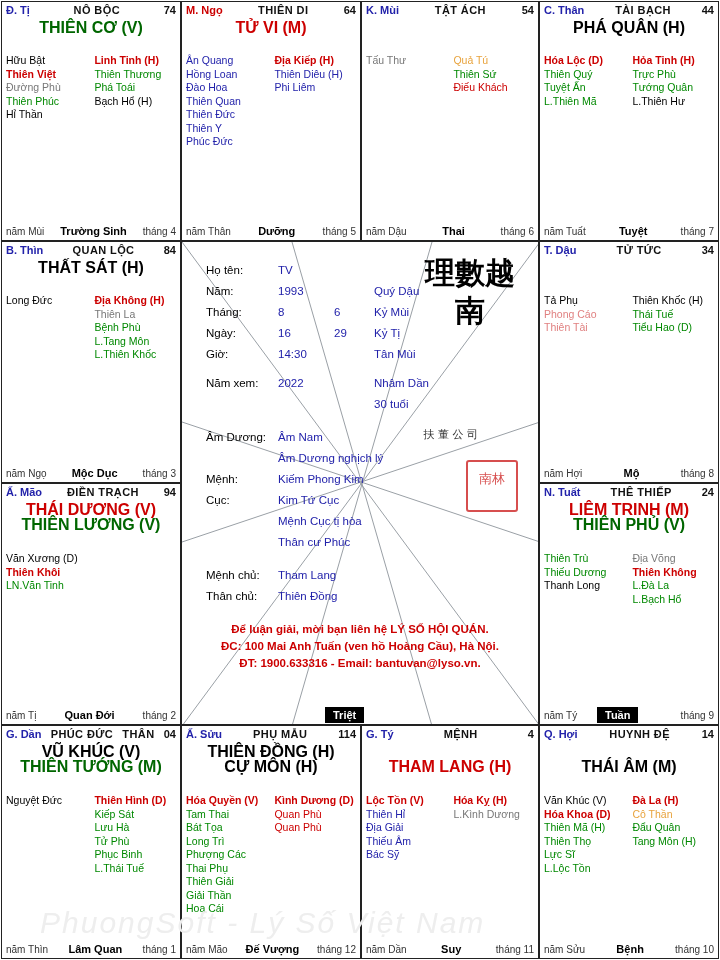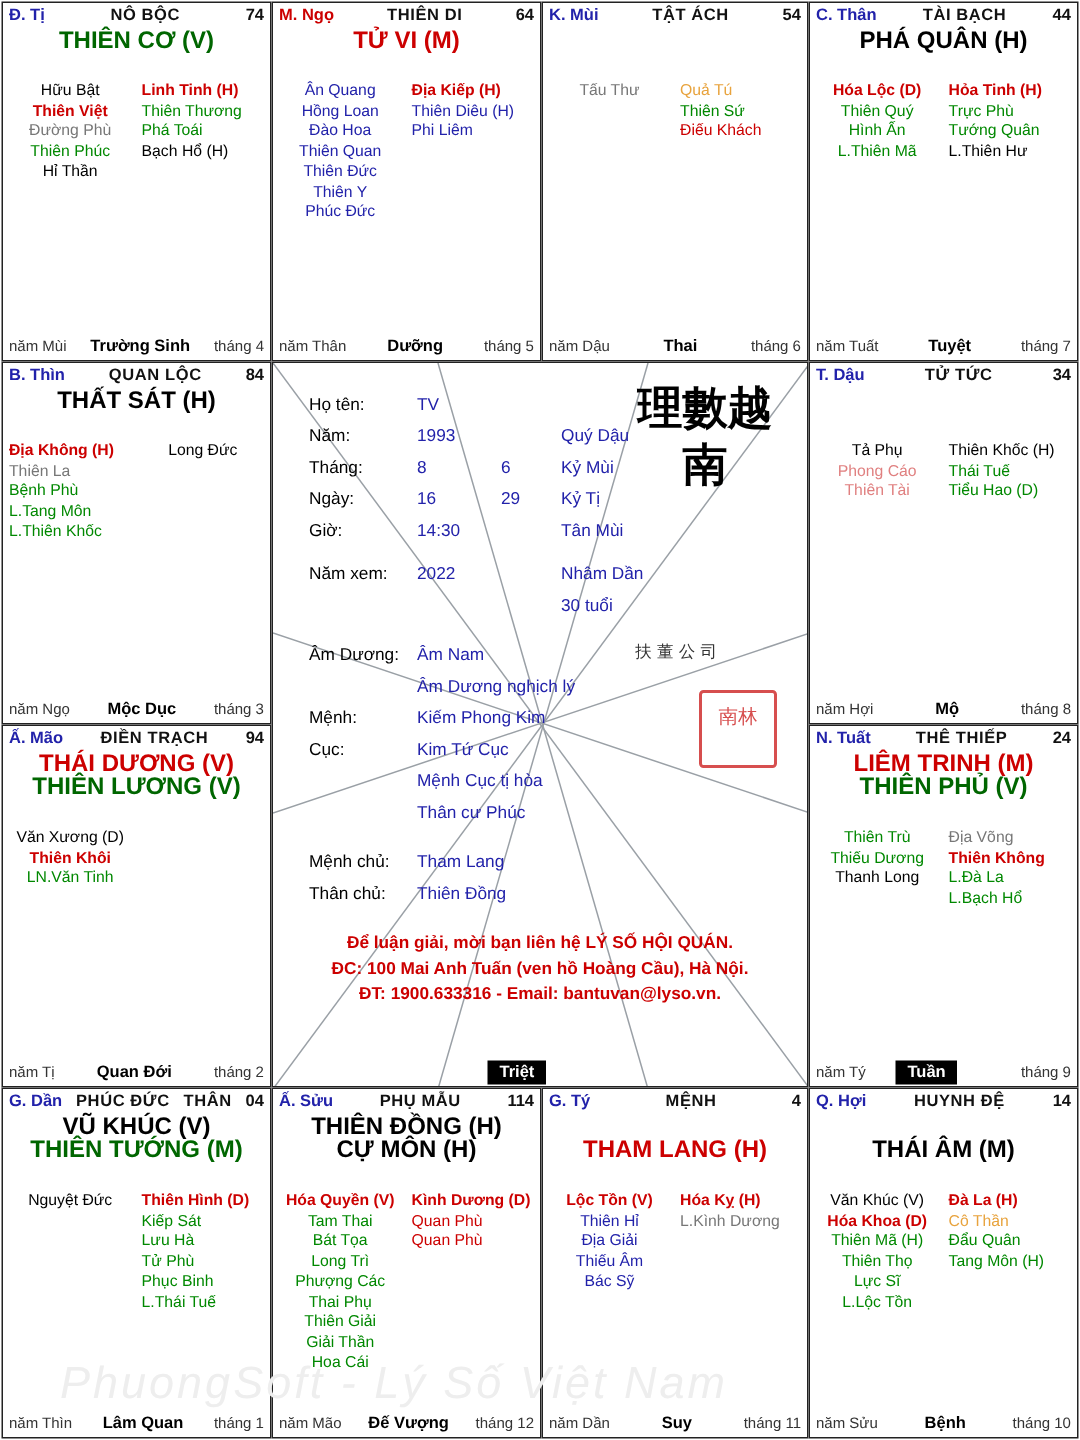--- a/index.html
+++ b/index.html
@@ -53,21 +53,21 @@
   .cell-main .m-black { color: #000; }
   .cols {
     position: absolute;
     left: 4px; right: 4px;
     top: 52px;
     display: flex;
     justify-content: space-between;
     font-size: 10.5px;
     line-height: 13.5px;
   }
-  .col { width: 48%; text-align: center; }
+  .col { width: 48%; }
   .col.right { text-align: left; }
   .st-red { color: #cc0000; font-weight: bold; }
   .st-red-n { color: #cc0000; }
   .st-green { color: #008800; }
   .st-black { color: #000; }
   .st-grey { color: #777; }
   .st-blue { color: #2222aa; }
   .st-orange { color: #e8a33d; }
   .st-pink { color: #e08080; }
   .cell-foot {
@@ -269,21 +269,21 @@
       <span class="cung">TÀI BẠCH</span>
       <span class="num">44</span>
     </div>
     <div class="cell-main">
       <div class="m-black">PHÁ QUÂN (H)</div>
     </div>
     <div class="cols">
       <div class="col left">
         <div class="st-red">Hóa Lộc (D)</div>
         <div class="st-green">Thiên Quý</div>
-        <div class="st-green">Hình Ấn</div>
+        <div class="st-green">Tuyệt Ấn</div>
         <div class="st-green">L.Thiên Mã</div>
       </div>
       <div class="col right">
         <div class="st-red">Hỏa Tinh (H)</div>
         <div class="st-green">Trực Phù</div>
         <div class="st-green">Tướng Quân</div>
         <div class="st-black">L.Thiên Hư</div>
       </div>
     </div>
     <div class="cell-foot">
@@ -296,29 +296,29 @@
   <div class="cell" style="left:1px;top:241px;width:180px;height:242px;">
     <div class="cell-head">
       <span class="chi">B. Thìn</span>
       <span class="cung">QUAN LỘC</span>
       <span class="num">84</span>
     </div>
     <div class="cell-main">
       <div class="m-black">THẤT SÁT (H)</div>
     </div>
     <div class="cols">
+      <div class="col left">
+        <div class="st-black">Long Đức</div>
+      </div>
       <div class="col right">
         <div class="st-red">Địa Không (H)</div>
         <div class="st-grey">Thiên La</div>
         <div class="st-green">Bệnh Phù</div>
         <div class="st-green">L.Tang Môn</div>
         <div class="st-green">L.Thiên Khốc</div>
-      </div>
-      <div class="col left">
-        <div class="st-black">Long Đức</div>
       </div>
     </div>
     <div class="cell-foot">
       <span>năm Ngọ</span>
       <span class="mid">Mộc Dục</span>
       <span>tháng 3</span>
     </div>
   </div>
 
   <div class="cell" style="left:539px;top:241px;width:180px;height:242px;">

